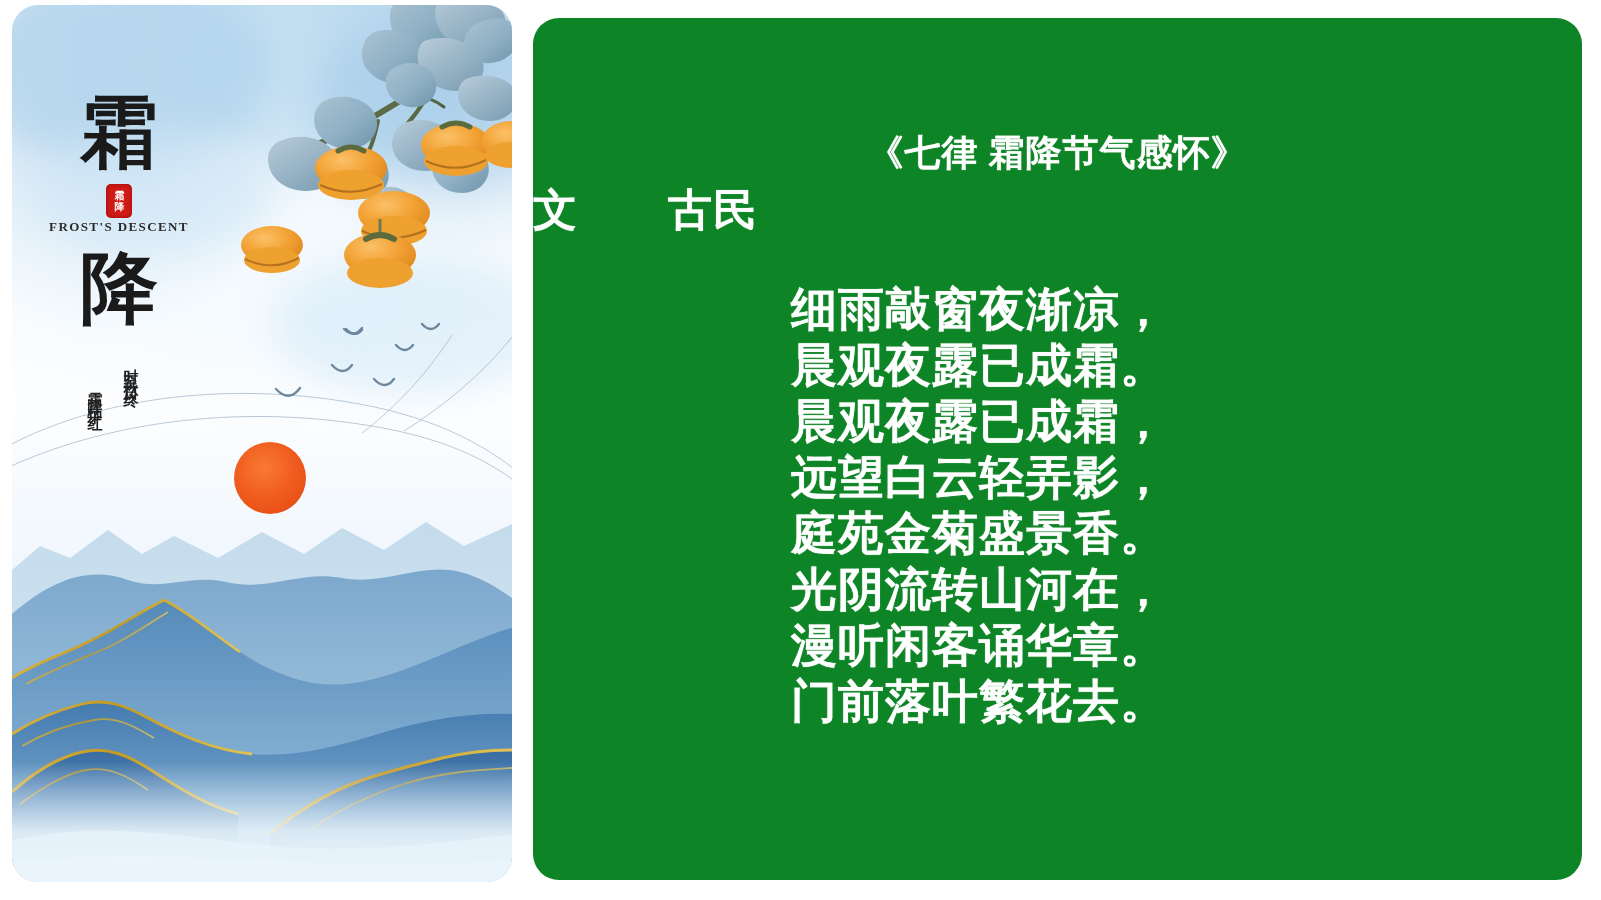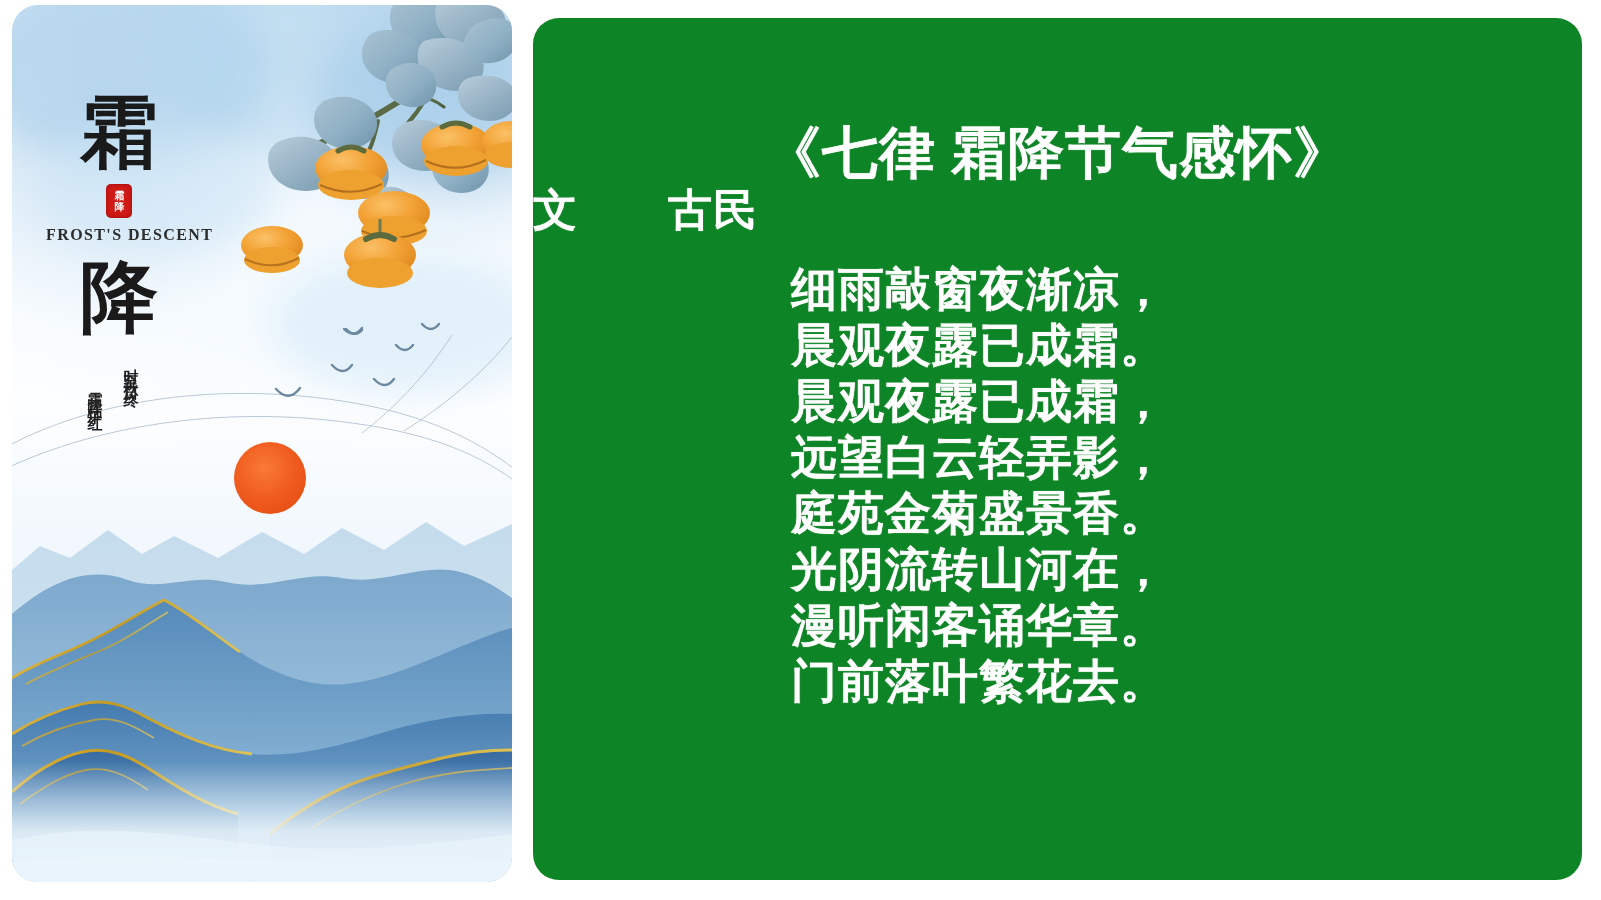--- a/index.html
+++ b/index.html
@@ -44,23 +44,23 @@
     background:#cf1a16; border-radius:5px;
     display:flex; flex-direction:column; align-items:center; justify-content:center;
     box-shadow:inset 0 0 4px rgba(120,0,0,.6);
   }
   #seal span {
     display:block; font-family:"Liberation Serif", serif;
     font-size:10px; line-height:11px; color:#fff; font-weight:700;
     letter-spacing:-1px;
   }
   #en-label {
-    margin-top:8px;
-    font-family:"Liberation Serif", serif;
-    font-size:16px; letter-spacing:1.4px; color:#2c2c2c; font-weight:600;
+    margin-top:1px;
+    font-family:"Liberation Serif", serif;
+    font-size:13px; letter-spacing:1.4px; color:#2c2c2c; font-weight:600;
     white-space:nowrap;
   }
   #ch-jiang {
     margin-top:12px;
     font-family:"Liberation Serif", serif;
     font-size:78px; line-height:84px; font-weight:700; color:#1a1a1a;
   }
 
   
   #couplet {
@@ -101,34 +101,34 @@
   
   #greenpanel {
     position:absolute; left:533px; top:18px; width:1049px; height:862px;
     border-radius:26px;
     background:#0d8425;
     overflow:hidden;
   }
   #poem-title {
     margin-top:108px; text-align:center;
     font-family:"Liberation Serif", serif;
-    font-size:56px; line-height:54px; color:#ffffff; font-weight:700;
+    font-size:36px; line-height:54px; color:#ffffff; font-weight:700;
     letter-spacing:1px;
     text-shadow:0 0 1px rgba(255,255,255,.7);
   }
   #poem-author {
     margin-top:4px; 
     font-family:"Liberation Serif", serif;
     font-size:44px; line-height:54px; color:#ffffff; font-weight:700;
     letter-spacing:1px;
     white-space:pre;
     text-shadow:0 0 1px rgba(255,255,255,.7);
   }
   #poem-body {
-    margin-top:24px;
+    margin-top:44px;
     padding-left:258px;
   }
   .poem-line {
     font-family:"Liberation Serif", serif;
     font-size:46px; line-height:56px; color:#ffffff; font-weight:700;
     letter-spacing:1px; white-space:nowrap;
     text-shadow:0 0 1px rgba(255,255,255,.65);
   }
 </style>
 </head>

